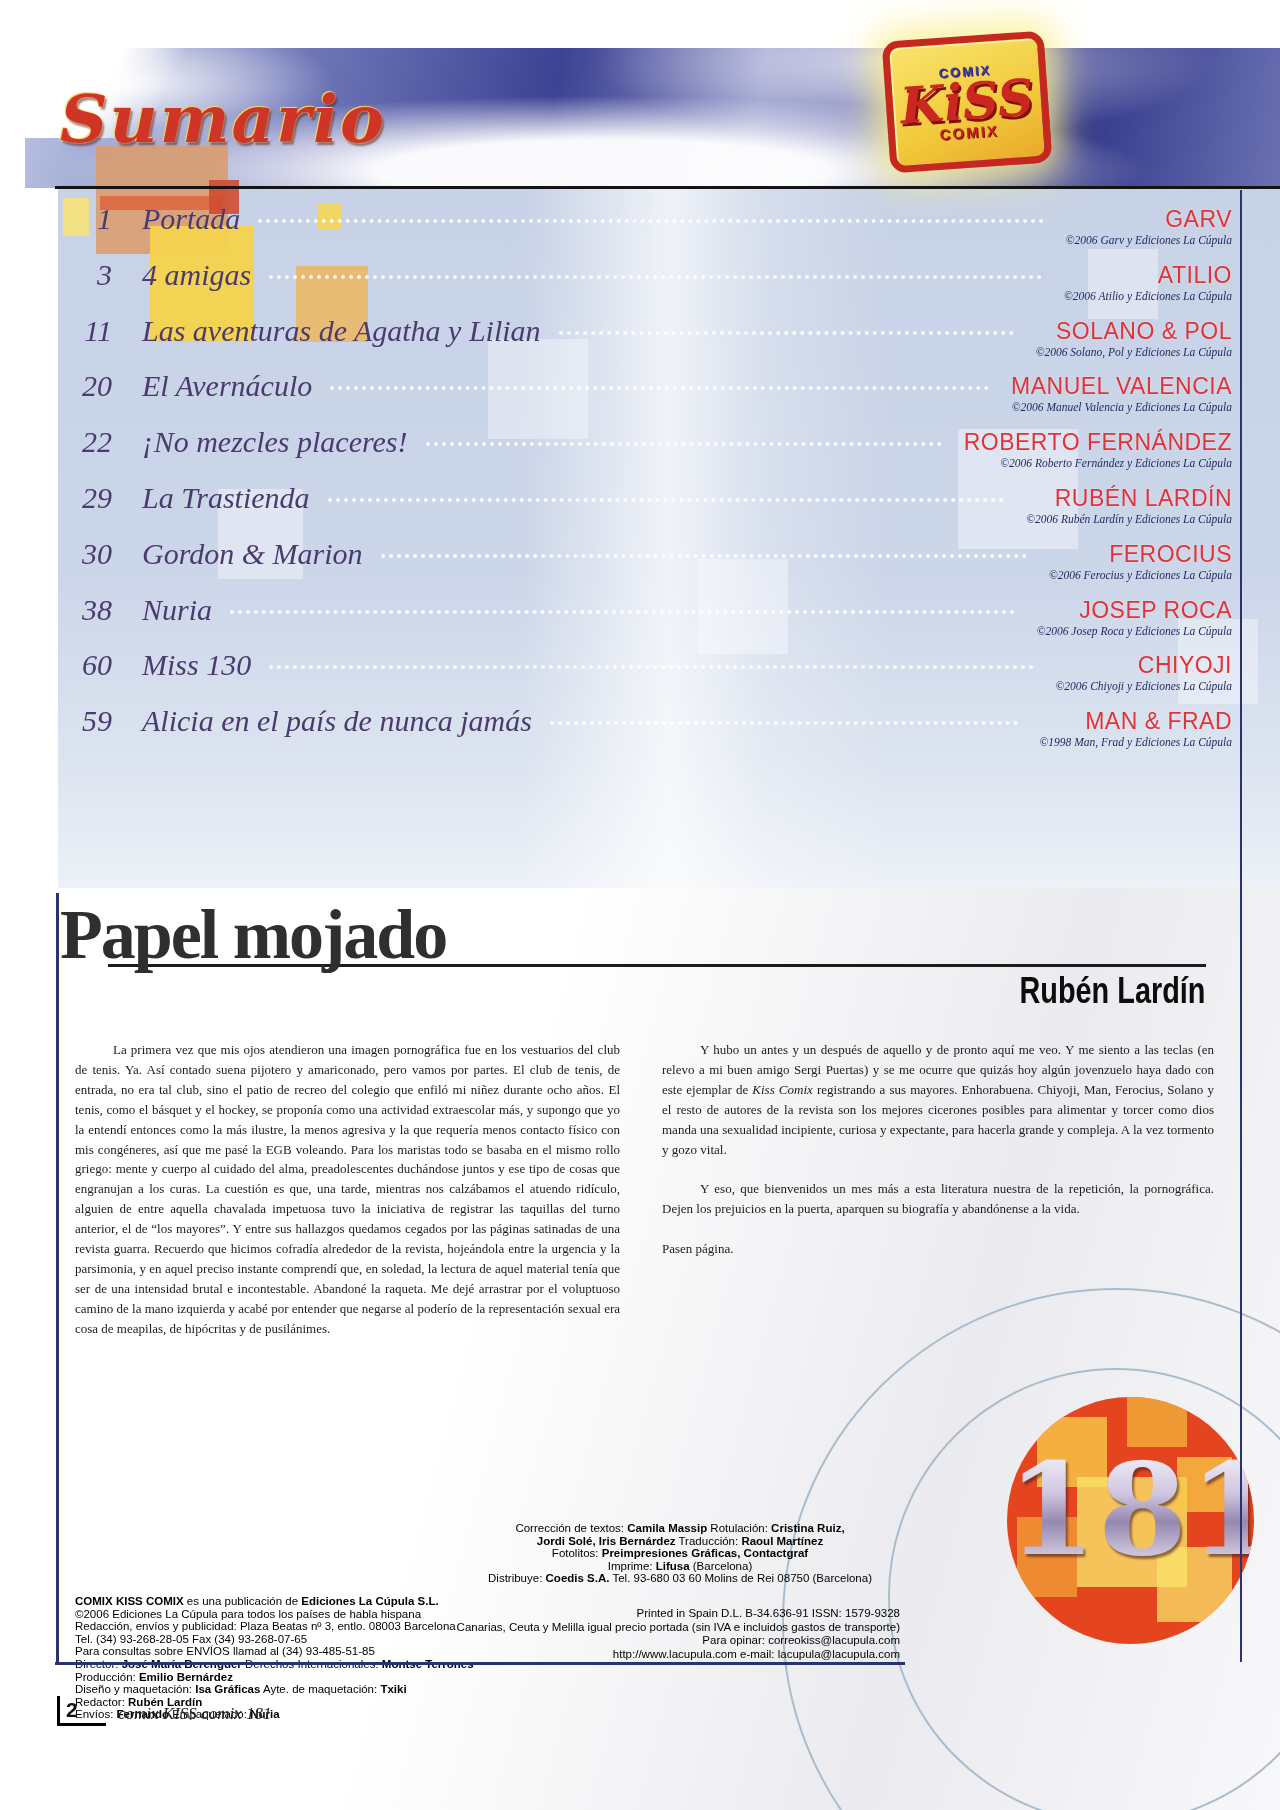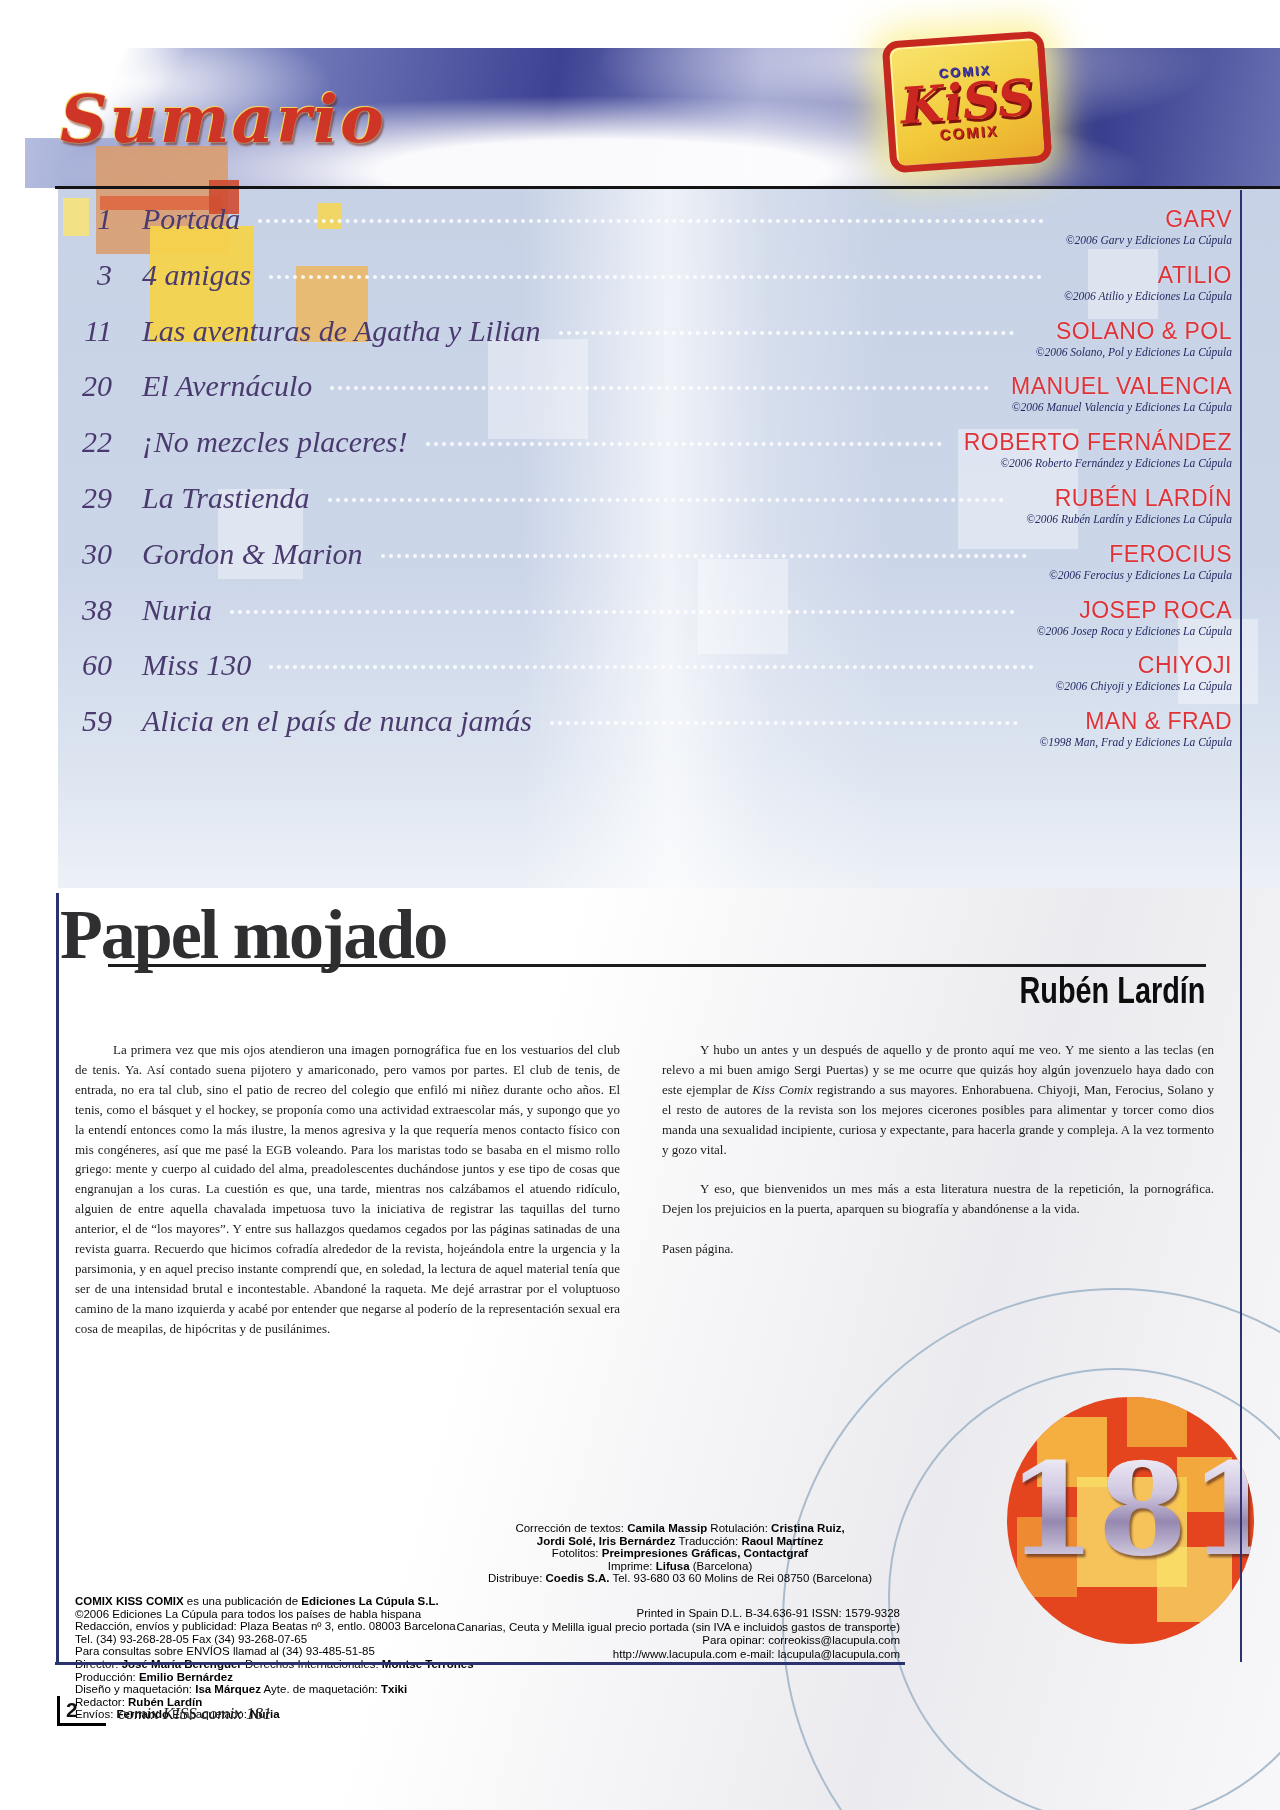--- a/index.html
+++ b/index.html
@@ -252,21 +252,21 @@
   </div>
 
   <div class="colo colo-left">
     <div class="cl"><span class="b">COMIX KISS COMIX</span><span> es una publicación de </span><span class="b">Ediciones La Cúpula S.L.</span></div>
     <div class="cl"><span>©2006 Ediciones La Cúpula para todos los países de habla hispana</span></div>
     <div class="cl"><span>Redacción, envíos y publicidad: Plaza Beatas nº 3, entlo. 08003 Barcelona</span></div>
     <div class="cl"><span>Tel. (34) 93-268-28-05      Fax (34) 93-268-07-65</span></div>
     <div class="cl"><span>Para consultas sobre ENVÍOS llamad al (34) 93-485-51-85</span></div>
     <div class="cl"><span>Director: </span><span class="b">José María Berenguer</span><span>  Derechos Internacionales: </span><span class="b">Montse Terrones</span></div>
     <div class="cl"><span>Producción: </span><span class="b">Emilio Bernárdez</span></div>
-    <div class="cl"><span>Diseño y maquetación: </span><span class="b">Isa Márquez</span><span>  Ayte. de maquetación: </span><span class="b">Txiki</span></div>
+    <div class="cl"><span>Diseño y maquetación: </span><span class="b">Isa Gráficas</span><span>  Ayte. de maquetación: </span><span class="b">Txiki</span></div>
     <div class="cl"><span>Redactor: </span><span class="b">Rubén Lardín</span></div>
     <div class="cl"><span>Envíos: </span><span class="b">Fernando</span><span>  Empaquetado: </span><span class="b">Nuria</span></div>
   </div>
   <div class="colo colo-right">
     <div class="cl"><span>Corrección de textos: </span><span class="b">Camila Massip</span><span>  Rotulación: </span><span class="b">Cristina Ruiz,</span></div>
     <div class="cl"><span class="b">Jordi Solé, Iris Bernárdez</span><span>  Traducción: </span><span class="b">Raoul Martínez</span></div>
     <div class="cl"><span>Fotolitos: </span><span class="b">Preimpresiones Gráficas, Contactgraf</span></div>
     <div class="cl"><span>Imprime: </span><span class="b">Lifusa</span><span> (Barcelona)</span></div>
     <div class="cl"><span>Distribuye: </span><span class="b">Coedis S.A.</span><span> Tel. 93-680 03 60 Molins de Rei 08750 (Barcelona)</span></div>
   </div>

